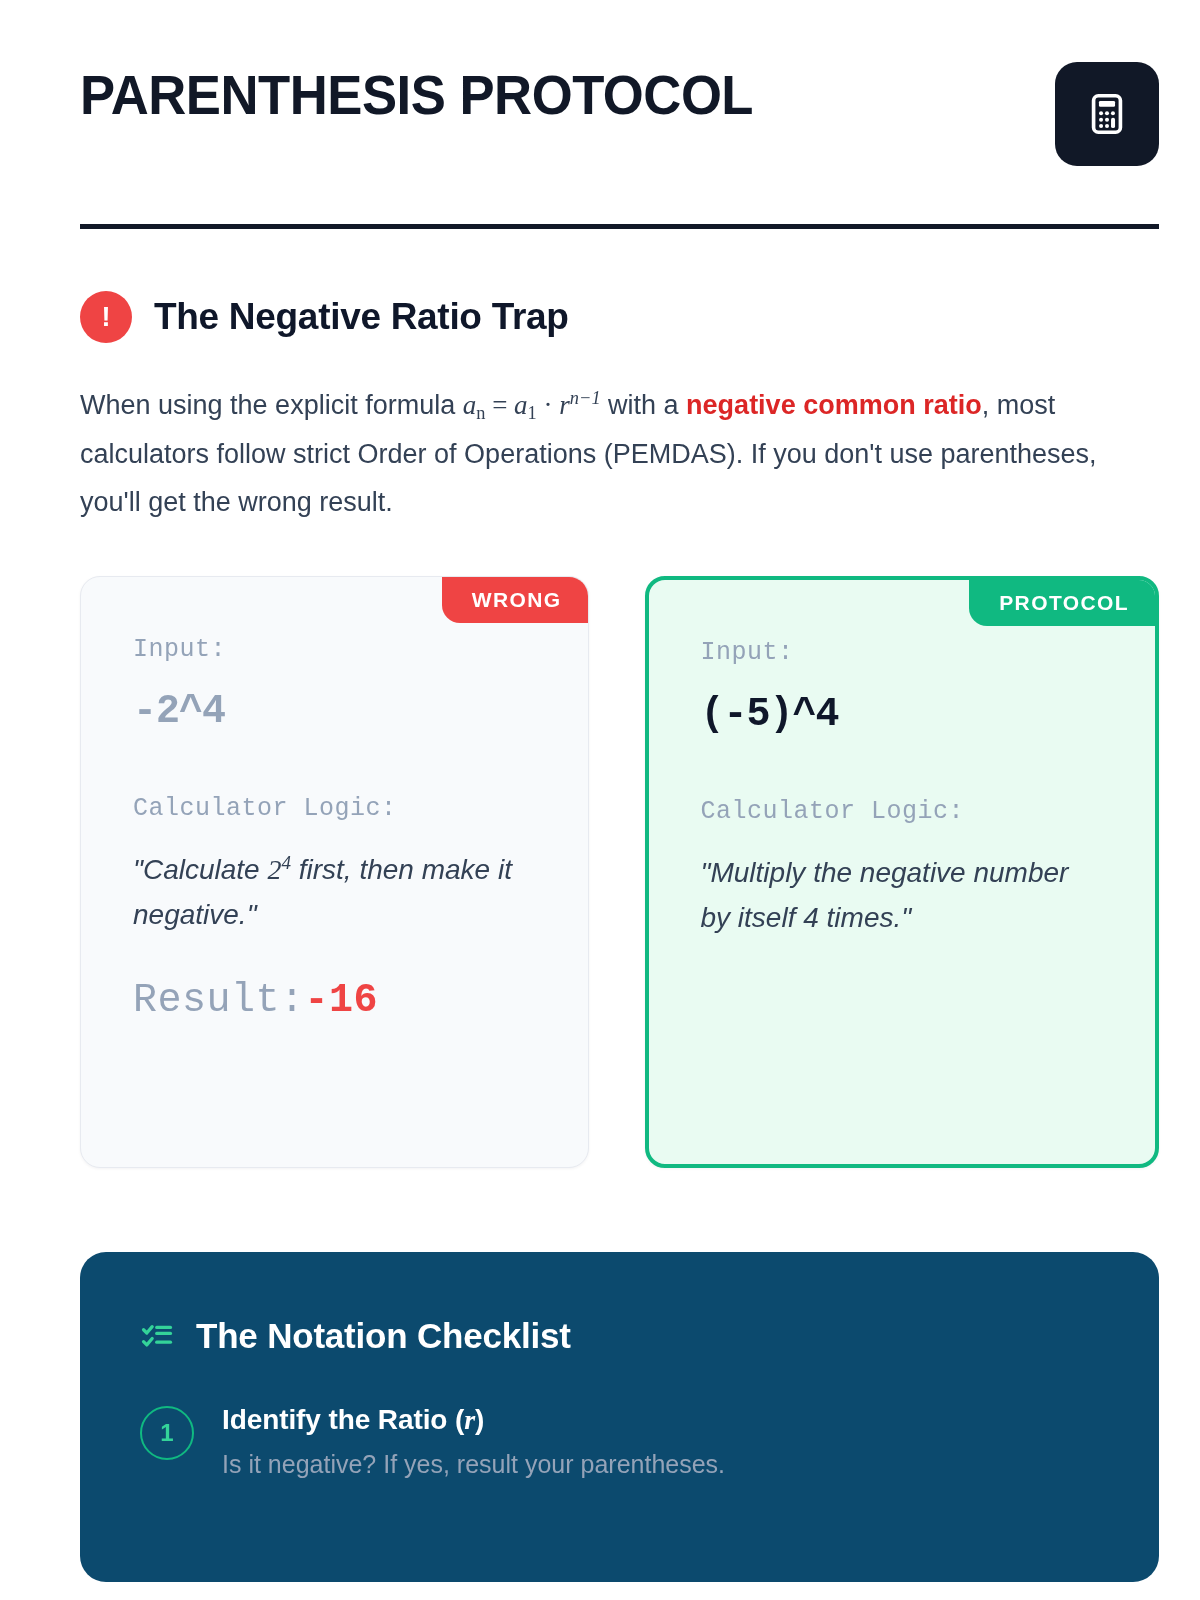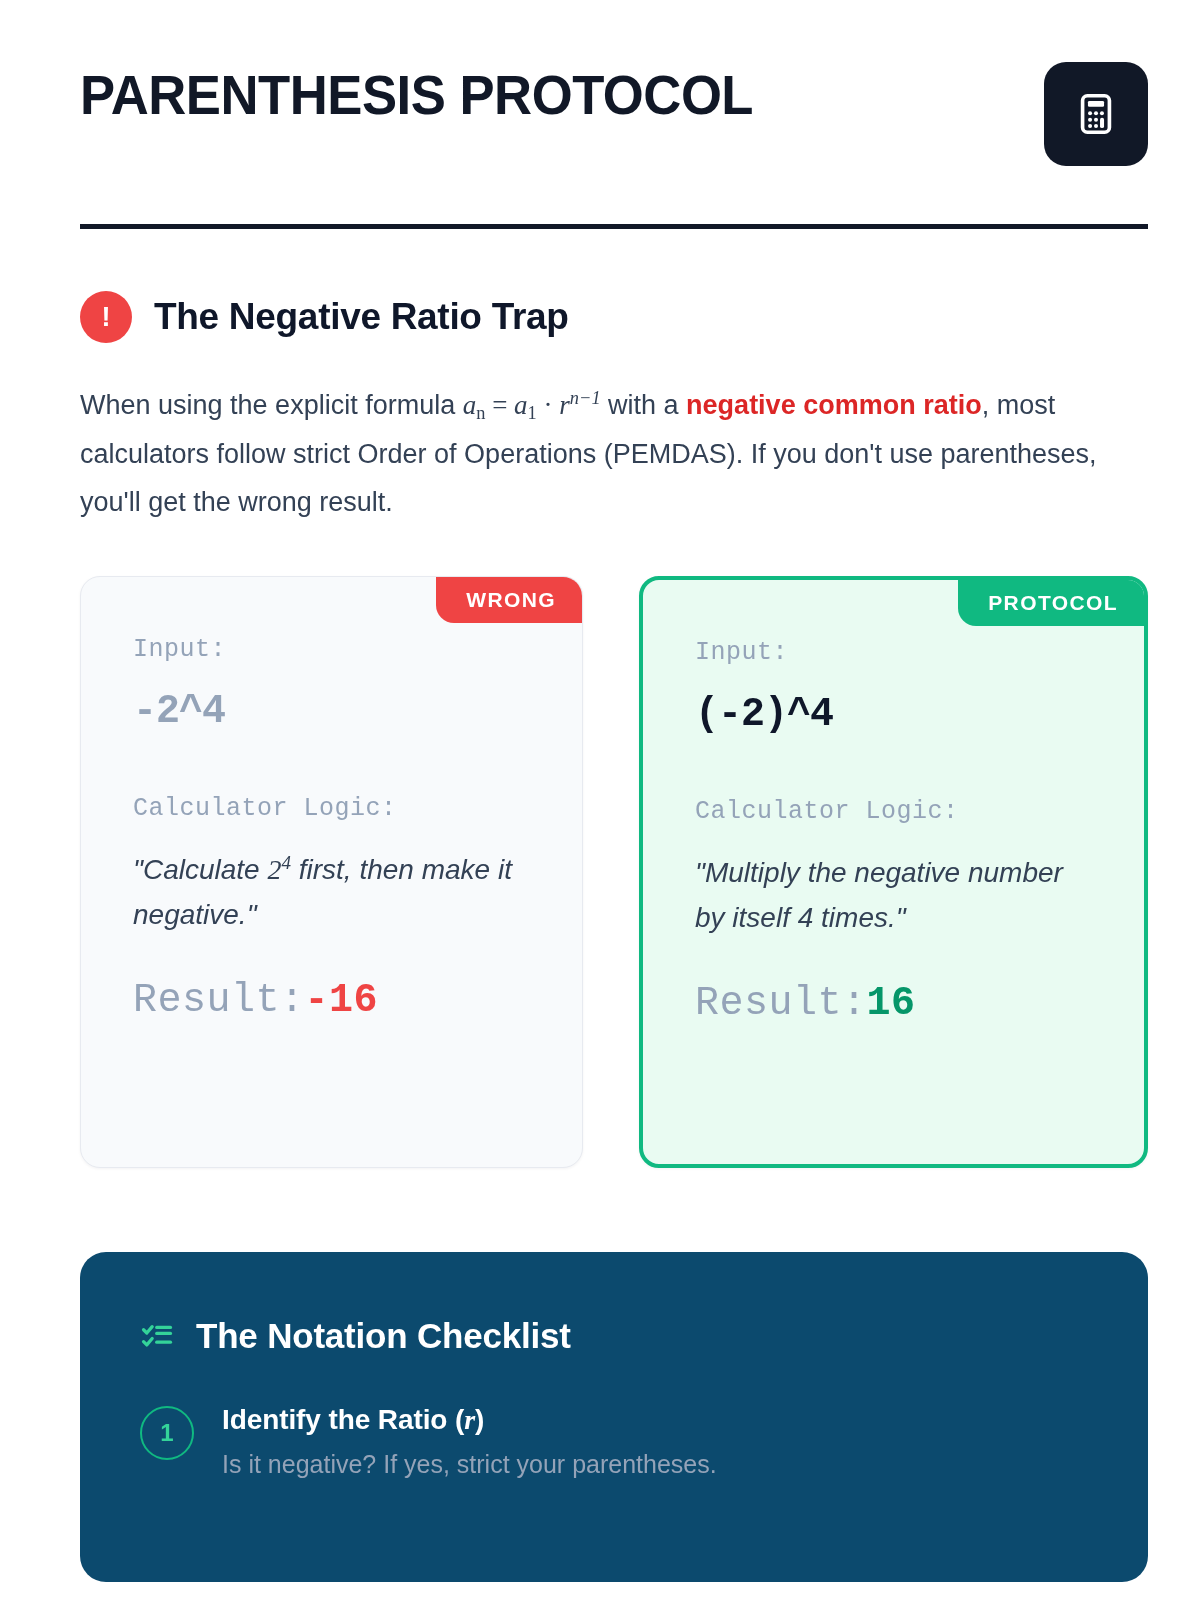--- a/index.html
+++ b/index.html
@@ -8,21 +8,21 @@
     width: 1200px;
     height: 1600px;
     background: #ffffff;
     font-family: "Liberation Sans", sans-serif;
     overflow: hidden;
   }
 
   .page {
     width: 1200px;
     height: 1376px;
-    padding: 62px 52px 0 80px;
+    padding: 62px 41px 0 80px;
     position: relative;
   }
 
   
   .header {
     display: flex;
     align-items: flex-start;
     justify-content: space-between;
   }
   .header-text { padding-top: 4px; }
@@ -284,24 +284,23 @@
       <div class="field-label">Input:</div>
       <div class="expr muted">-2^4</div>
       <div class="field-label logic-label">Calculator Logic:</div>
       <div class="quote"><span>"Calculate </span><span class="mathi">2<span class="sup">4</span></span><span> first, then make it negative."</span></div>
       <div class="result-line"><span>Result:</span><span class="val neg">-16</span></div>
     </div>
 
     <div class="card correct">
       <div class="ribbon r-correct">PROTOCOL</div>
       <div class="field-label">Input:</div>
-      <div class="expr solid">(-2)^4</div>
+      <div class="expr solid">(-5)^4</div>
       <div class="field-label logic-label">Calculator Logic:</div>
       <div class="quote">"Multiply the negative number by itself 4 times."</div>
-      <div class="result-line"><span>Result:</span><span class="val pos">16</span></div>
     </div>
 
   </div>
 
   <div class="checklist-panel">
     <div class="checklist-head">
       <span>
         <svg width="34" height="34" viewBox="0 0 24 24" fill="none" stroke="#34d399" stroke-width="2.3" stroke-linecap="round" stroke-linejoin="round">
           <polyline points="2.5,9 4.8,11.3 8.6,6.8"></polyline>
           <polyline points="2.5,17.4 4.8,19.7 8.6,15.2"></polyline>
@@ -311,19 +310,19 @@
         </svg>
       </span>
       <span class="title">The Notation Checklist</span>
     </div>
 
     <div class="check-items">
       <div class="check-item">
         <div class="num-circle">1</div>
         <div>
           <div class="item-title"><span>Identify the Ratio (</span><span class="mathi">r</span><span>)</span></div>
-          <div class="item-desc">Is it negative? If yes, strict your parentheses.</div>
+          <div class="item-desc">Is it negative? If yes, result your parentheses.</div>
         </div>
       </div>
     </div>
   </div>
 
 </div>
 
 </body></html>

